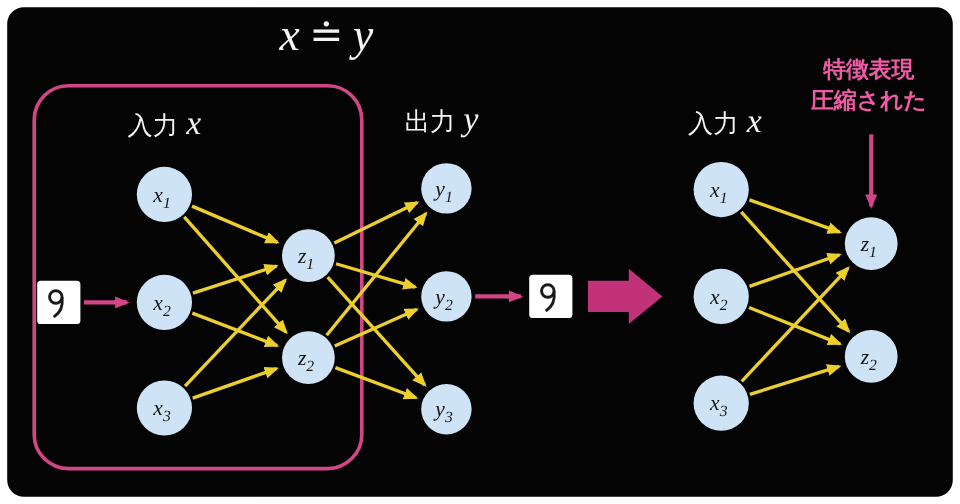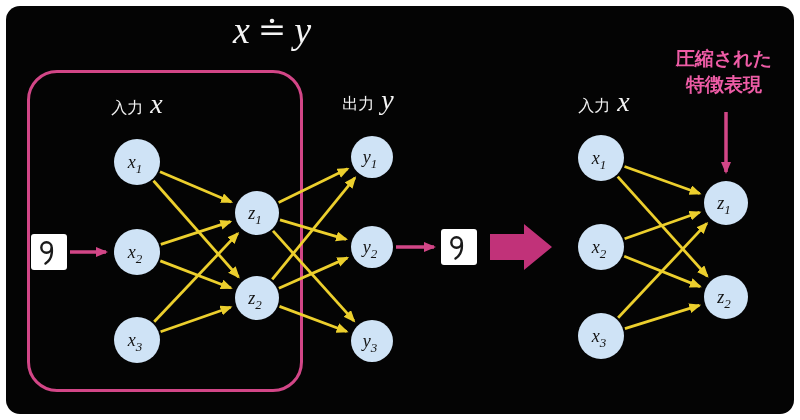--- a/index.html
+++ b/index.html
@@ -9,21 +9,21 @@
          border-radius:14px;}
   .pink-box{position:absolute;left:27px;top:70px;width:270px;height:316px;
             border:3.5px solid var(--accent-pink,#d24687);border-radius:30px;}
   .title{position:absolute;left:272px;top:8px;transform:translateX(-50%);
          color:var(--text-white,#f4f4f4);white-space:nowrap;}
   .title .var{font-family:"Liberation Serif","DejaVu Serif",serif;font-style:italic;font-size:38px;}
   .title .rel{font-family:"Liberation Serif","DejaVu Serif",serif;font-size:34px;margin:0 8px;
               position:relative;top:-2px;}
   .nlabel{position:absolute;transform:translateX(-50%);color:var(--text-white,#f4f4f4);
           display:inline-flex;align-items:baseline;gap:7px;white-space:nowrap;}
-  .nlabel .cjk{font-size:16px;}
+  .nlabel .cjk{font-size:21px;}
   .nlabel .var{font-family:"Liberation Serif","DejaVu Serif",serif;font-style:italic;font-size:28px;}
   .annotation{position:absolute;left:724px;top:46px;transform:translateX(-50%);
               color:var(--annotation-pink,#ee5ca6);font-weight:bold;font-size:19px;
               line-height:1.35;text-align:center;white-space:nowrap;}
   svg.net{position:absolute;left:0;top:0;width:800px;height:420px;}
 </style>
 </head>
 <body>
 
 <div class="canvas">
@@ -42,22 +42,22 @@
     <span class="cjk">出力</span>
     <span class="var">y</span>
   </div>
 
   <div class="nlabel" style="left:604px;top:86px">
     <span class="cjk">入力</span>
     <span class="var">x</span>
   </div>
 
   <div class="annotation">
+    <div>特徴表現</div>
     <div>圧縮された</div>
-    <div>特徴表現</div>
   </div>
 
   <svg class="net" id="net-svg" viewBox="0 0 800 420">
       <defs>
         <marker id="arrow-yellow" markerUnits="userSpaceOnUse" markerWidth="14" markerHeight="12" refX="10" refY="5" orient="auto">
           <path d="M0,0 L12,5 L0,10 Z" fill="#eccf2d"></path>
         </marker>
         <marker id="arrow-pink" markerUnits="userSpaceOnUse" markerWidth="14" markerHeight="12" refX="10" refY="5" orient="auto">
           <path d="M0,0 L12,5 L0,10 Z" fill="#d24687"></path>
         </marker>

